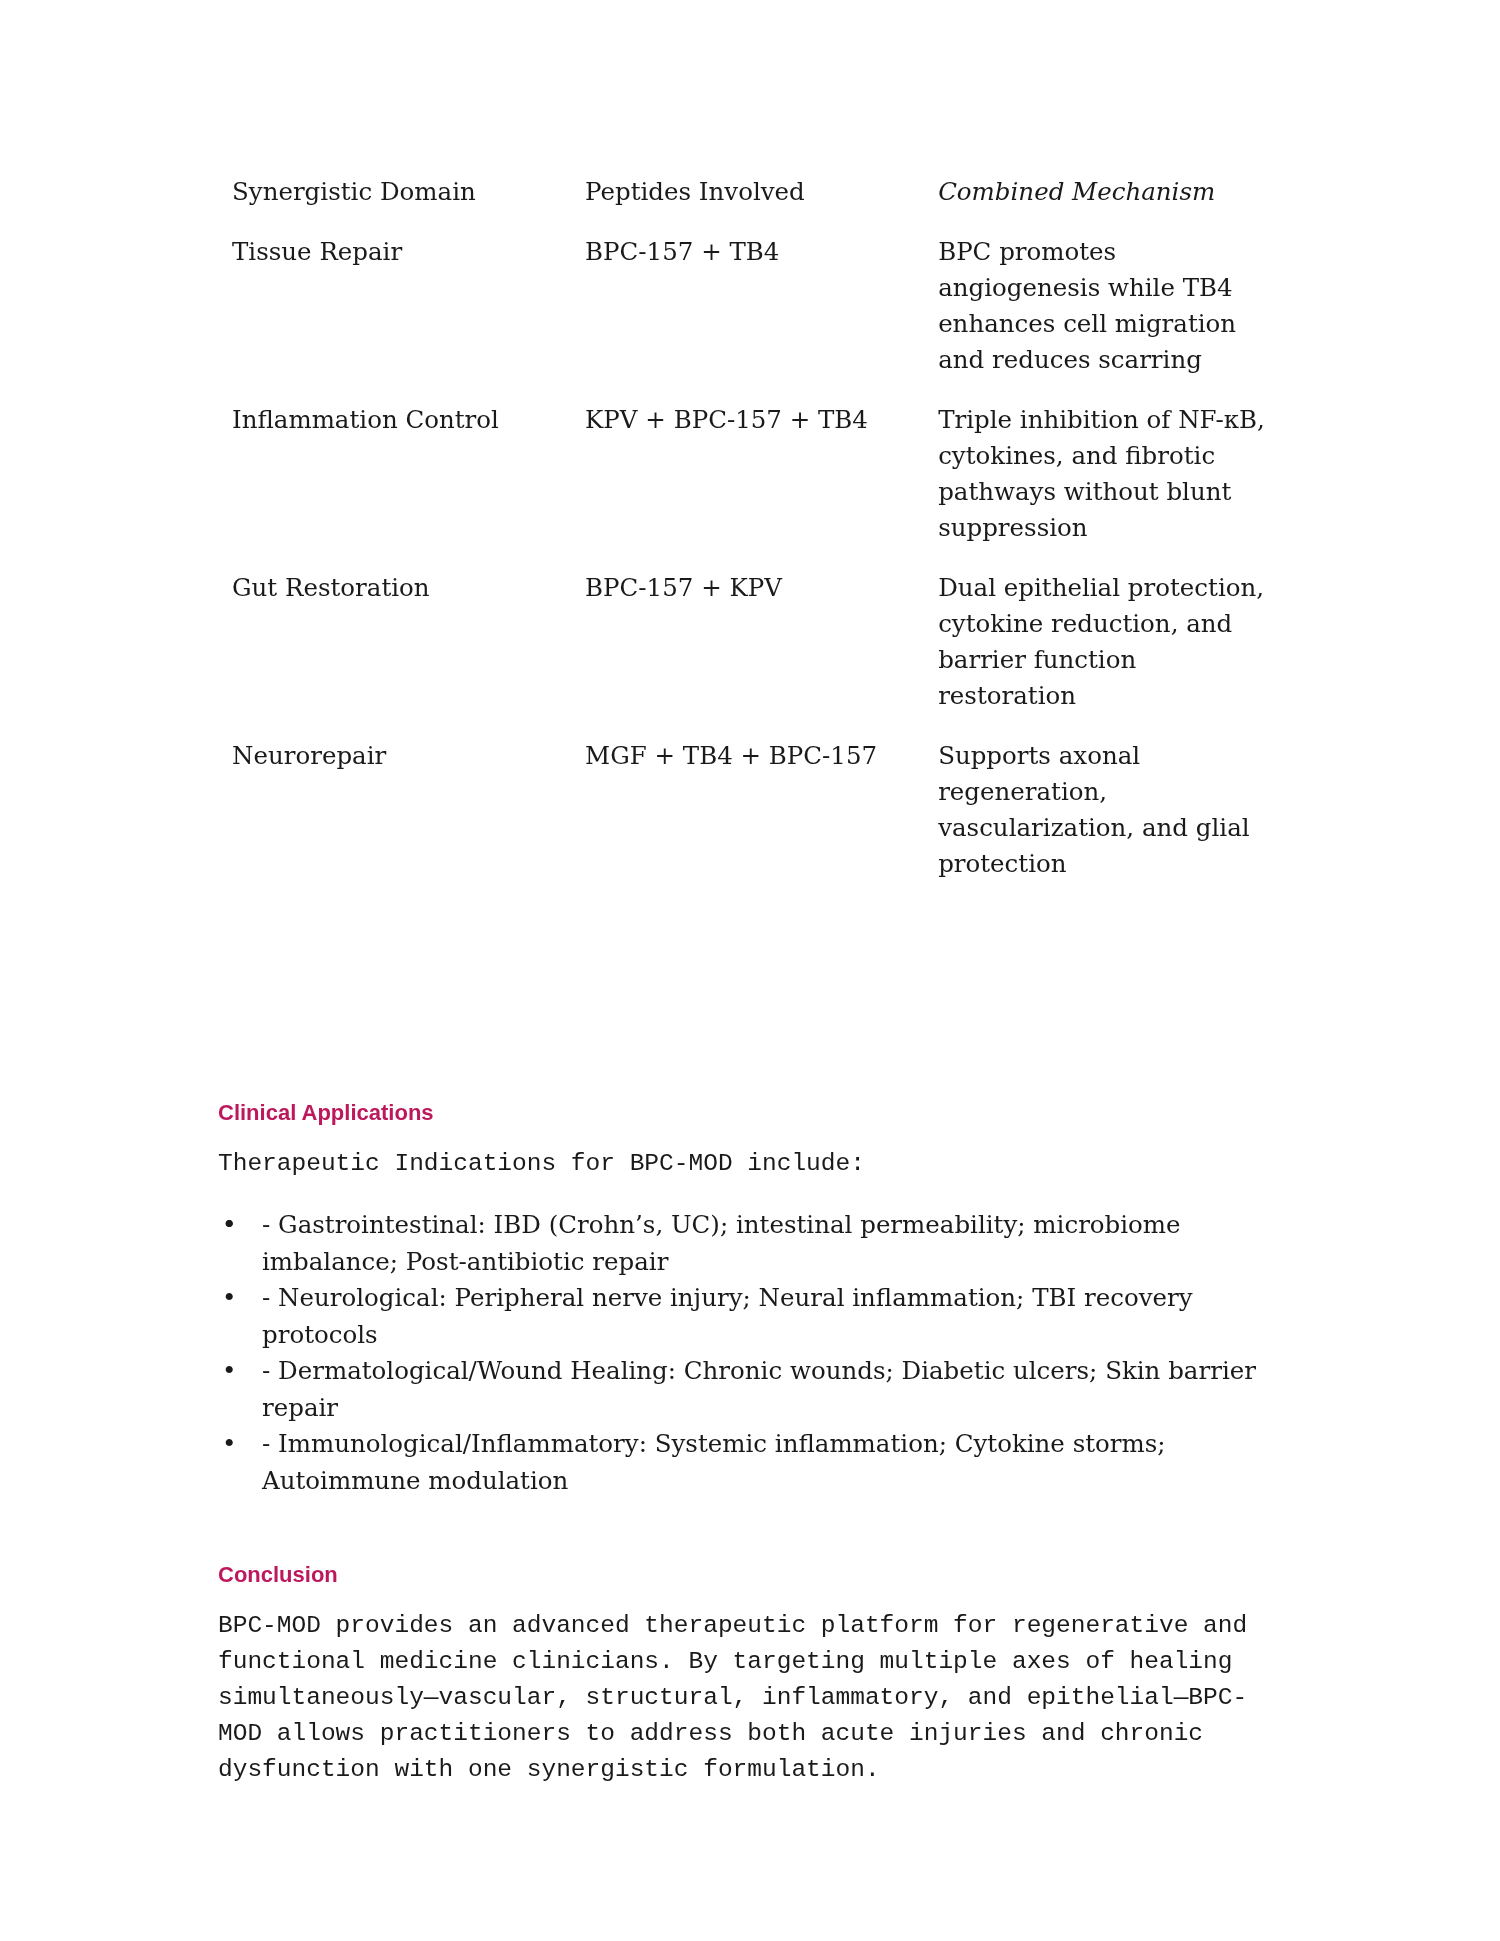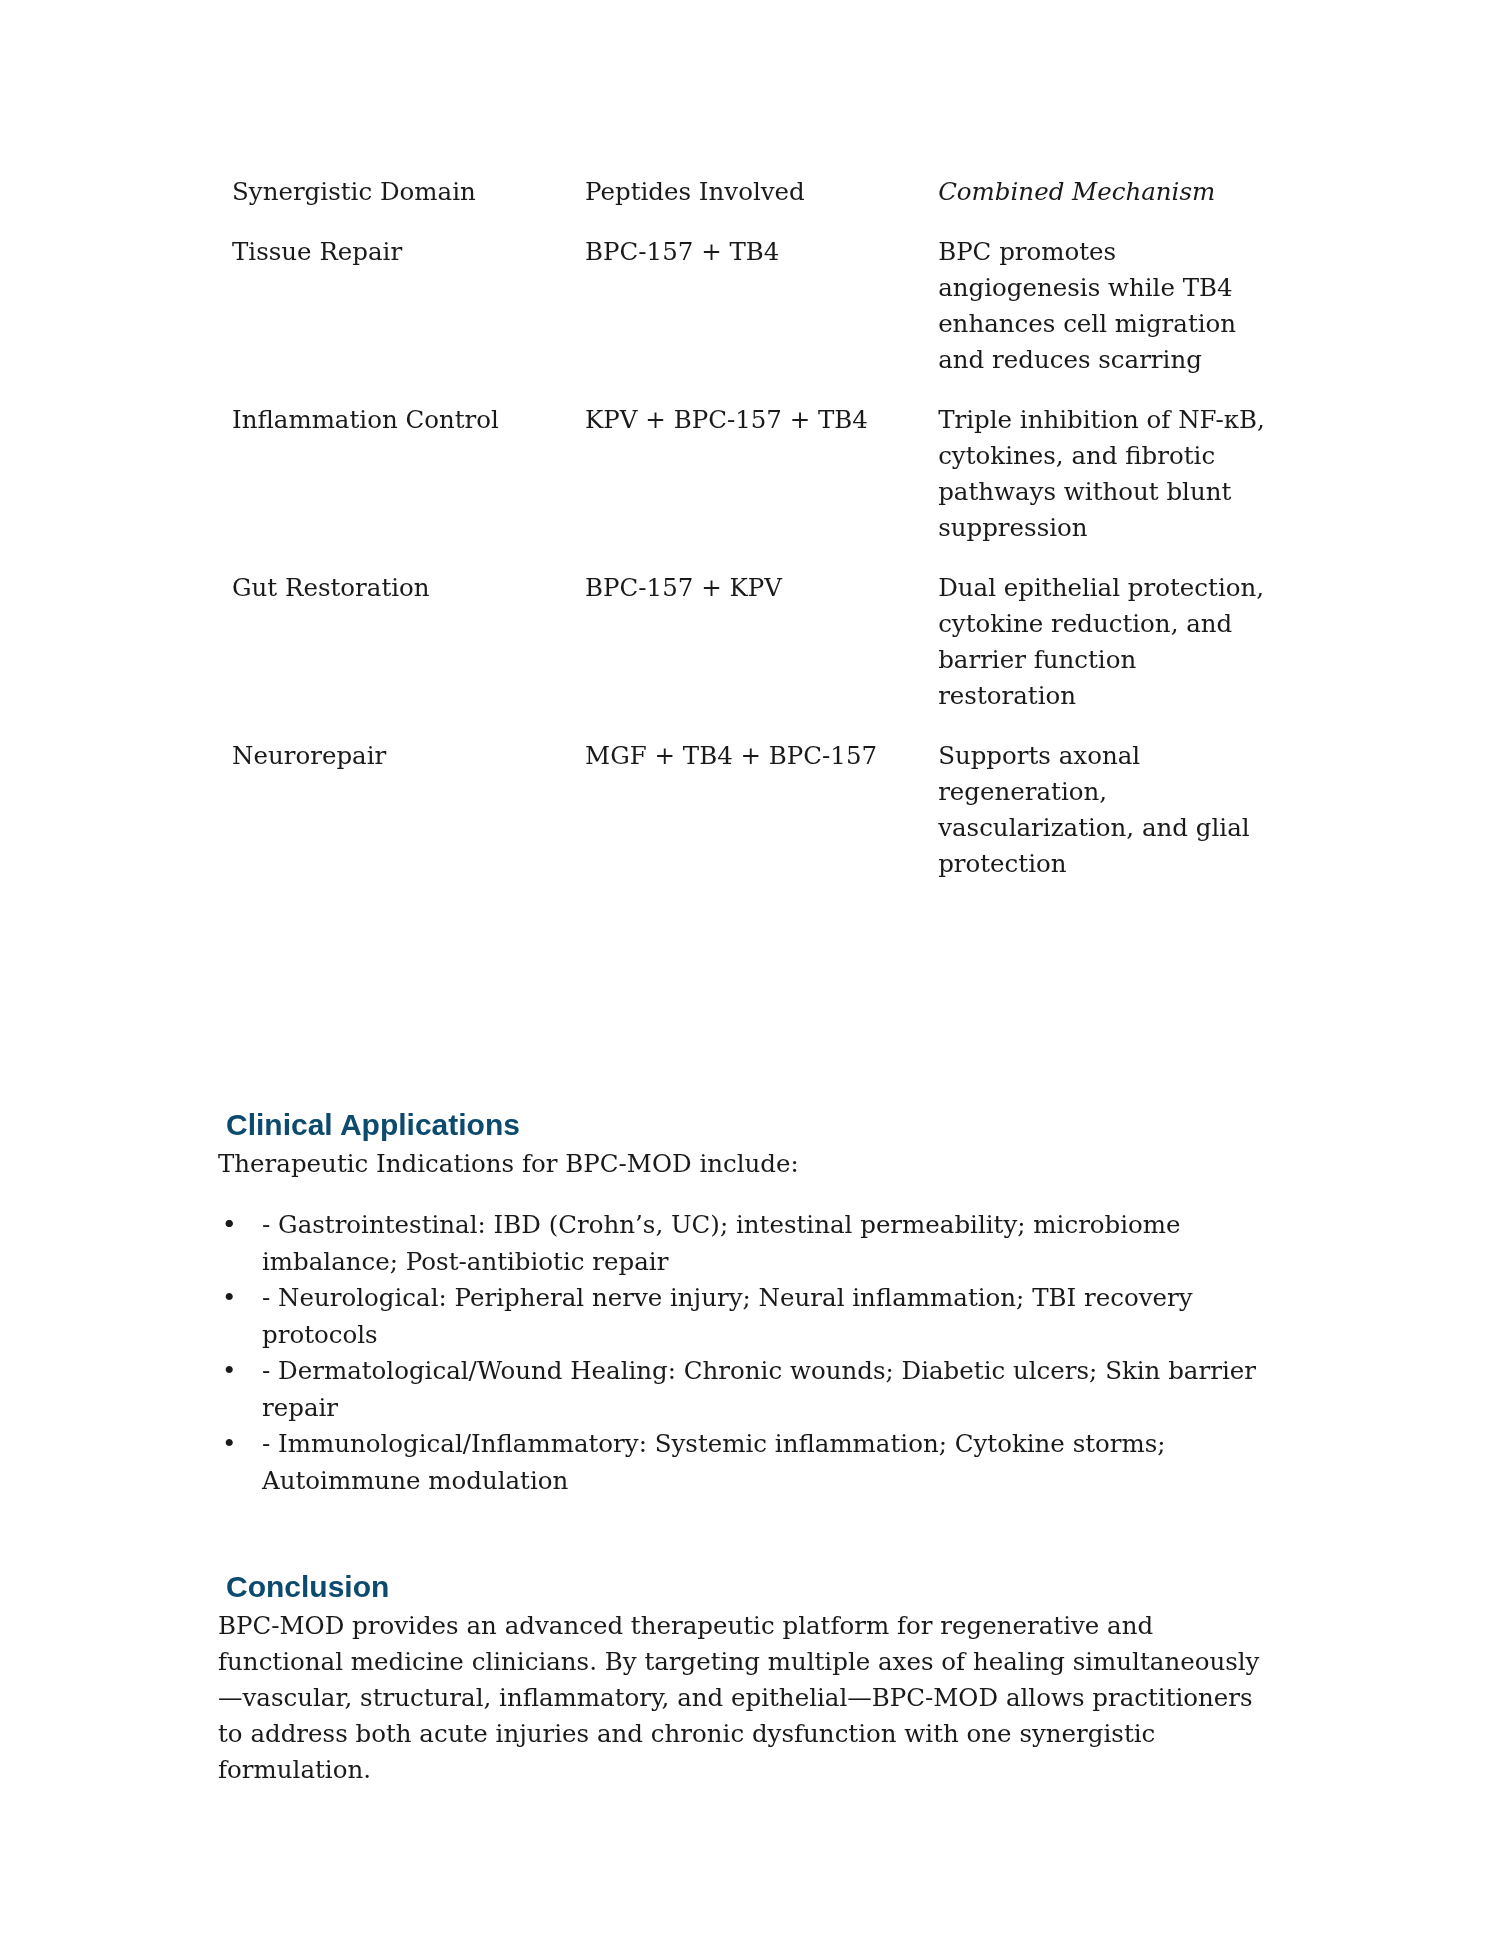--- a/index.html
+++ b/index.html
@@ -35,31 +35,32 @@
     .col1 { width: 349px; }
     .col2 { width: 349px; }
     .col3 { width: 330px; font-style: italic; }
 
     
     .heading {
       position: absolute;
       left: 218px;
       font-family: "Liberation Sans", "DejaVu Sans", sans-serif;
       font-weight: bold;
-      color: #0c4a6e;
-      font-size: 30px;
-      margin: 8px;
+      color: #be185d;
+      font-size: 22px;
+      margin: 0;
     }
     .para {
       position: absolute;
       left: 218px;
       font-size: 24.5px;
       line-height: 36px;
       margin: 0;
       width: 1060px;
+      font-family: Liberation Mono, monospace;
     }
     .bullet-list {
       position: absolute;
       left: 218px;
       top: 1205px;
       width: 1060px;
       margin: 0;
       padding: 0;
       list-style: none;
     }

